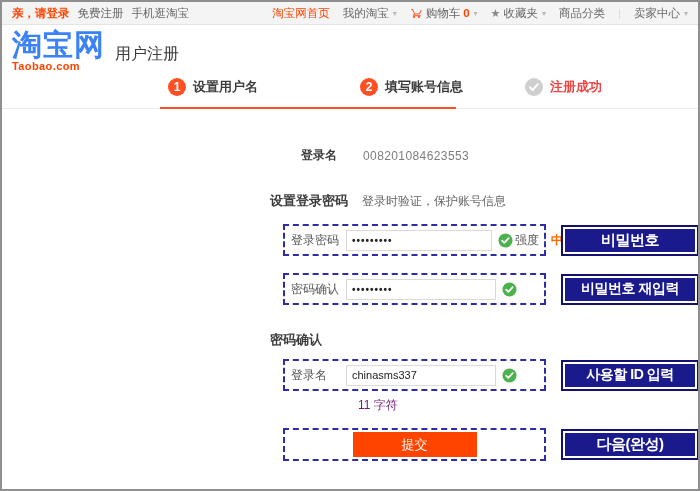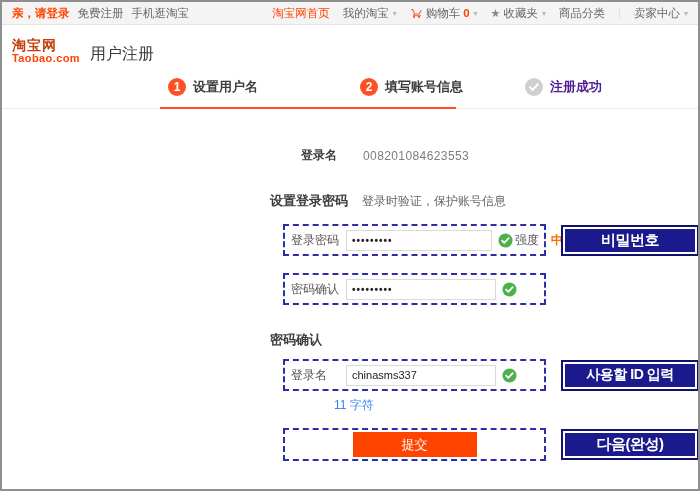--- a/index.html
+++ b/index.html
@@ -28,31 +28,31 @@
   .hl { color:#ff4400 !important; font-weight:bold; }
   .hl2 { color:#ff4400 !important;text-align:right; }
   .caret { font-size:8px; color:#b9b9b9; margin-left:1px; }
   .cart-count { color:#ff4400; font-weight:bold; }
   .star { color:#8a8a8a; font-size:11px; }
   .vdiv { color:#dcdcdc; }
 
   
   .header { display:flex; align-items:center; padding:7px 0 4px 10px; height:48px; }
   .logo { display:flex; flex-direction:column; line-height:1; cursor:pointer; }
-  .logo-main { font-size:14px; font-weight:bold; color:#c2410c; letter-spacing:1px; }
+  .logo-main { font-size:30px; font-weight:bold; color:#3b82f6; letter-spacing:1px; }
   .logo-sub { font-size:11px; font-weight:bold; color:#ff4400; margin-top:1px; letter-spacing:.4px; }
   .page-title { font-size:16px; color:#3c3c3c; margin-left:10px; margin-top:8px; }
 
   
   .steps { position:relative; padding:5px 0 12px; border-bottom:1px solid #ececec; }
   .steps-flex { display:flex; align-items:center; }
   .step { display:flex; align-items:center; gap:7px; font-size:13px; font-weight:bold; color:#3c3c3c; cursor:pointer; }
   .step-1 { margin-left:166px; }
   .step-2 { margin-left:102px; }
-  .step-3 { margin-left:62px; color:#4c1d95; }
+  .step-3 { margin-left:62px; color:#ef4444; }
   .badge {
     width:18px; height:18px; border-radius:50%;
     background:#ff5023; color:#fff;
     display:flex; align-items:center; justify-content:center;
     font-size:12px; font-weight:bold;
   }
   .steps-underline {
     position:absolute; left:158px; bottom:-1px;
     width:296px; height:2px; background:#ff5023;
   }
@@ -93,21 +93,21 @@
     margin-left:17px; width:134px; min-height:27px;
     background:#1a1a8c; color:#fff;
     font-weight:bold; font-size:15px; letter-spacing:-.5px;
     display:flex; align-items:center; justify-content:center;
     border:2px solid #fff;
     box-shadow:0 0 0 2px #12126e;
     white-space:nowrap; padding:2px 4px;
   }
   .ko-wide { font-size:14px; }
 
-  .char-count { margin-left:64px; margin-top:6px; font-size:12px; color:#3b82f6; }
+  .char-count { margin-left:88px; margin-top:6px; font-size:12px; color:#701a75; }
 
   .dash-box.center { justify-content:center; height:33px; }
   .submit-btn {
     width:124px; height:25px;
     background:#ff4400; color:#fff;
     border:none; font-size:13px; cursor:pointer;
     font-family:"Liberation Sans","DejaVu Sans",sans-serif;
   }
 </style>
 </head>
@@ -213,20 +213,21 @@
       <div class="dash-box">
         <span class="in-label">密码确认</span>
         <input class="field-input pw" type="text" value="•••••••••" style="">
         <span class="chk">
           <svg width="15" height="15" viewBox="0 0 16 16">
               <circle cx="8" cy="8" r="7.5" fill="#4db14d"></circle>
               <path d="M4.4 8.2l2.3 2.4 4.7-5.2" stroke="#fff" stroke-width="1.8" fill="none" stroke-linecap="round" stroke-linejoin="round"></path>
             </svg>
         </span>
       </div>
+      <div class="ko-box ko-wide">비밀번호 재입력</div>
     </div>
 
     <div class="section" style="margin-top:26px">
       <span class="sec-title">密码确认</span>
     </div>
 
     <div class="anno-row mt10">
       <div class="dash-box">
         <span class="in-label">登录名</span>
         <input class="field-input" type="text" value="chinasms337" style="">

